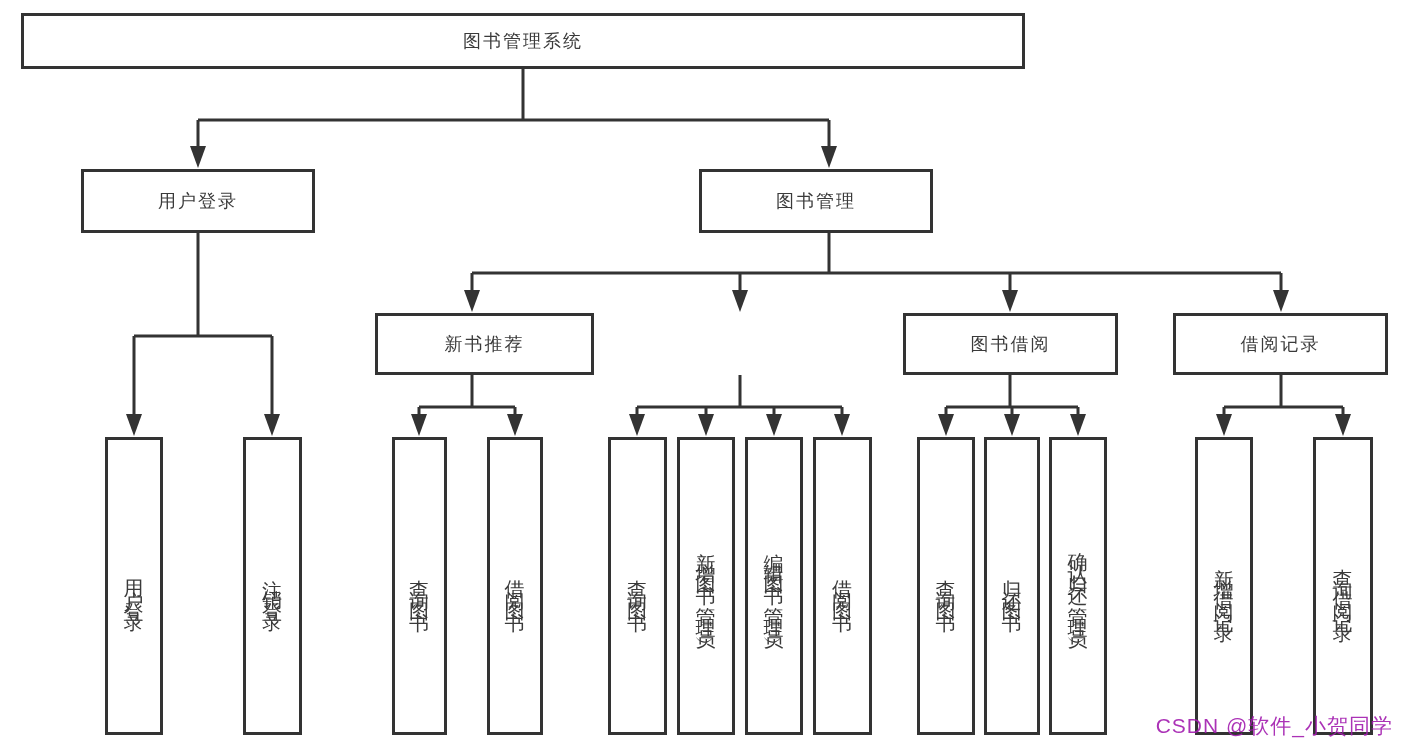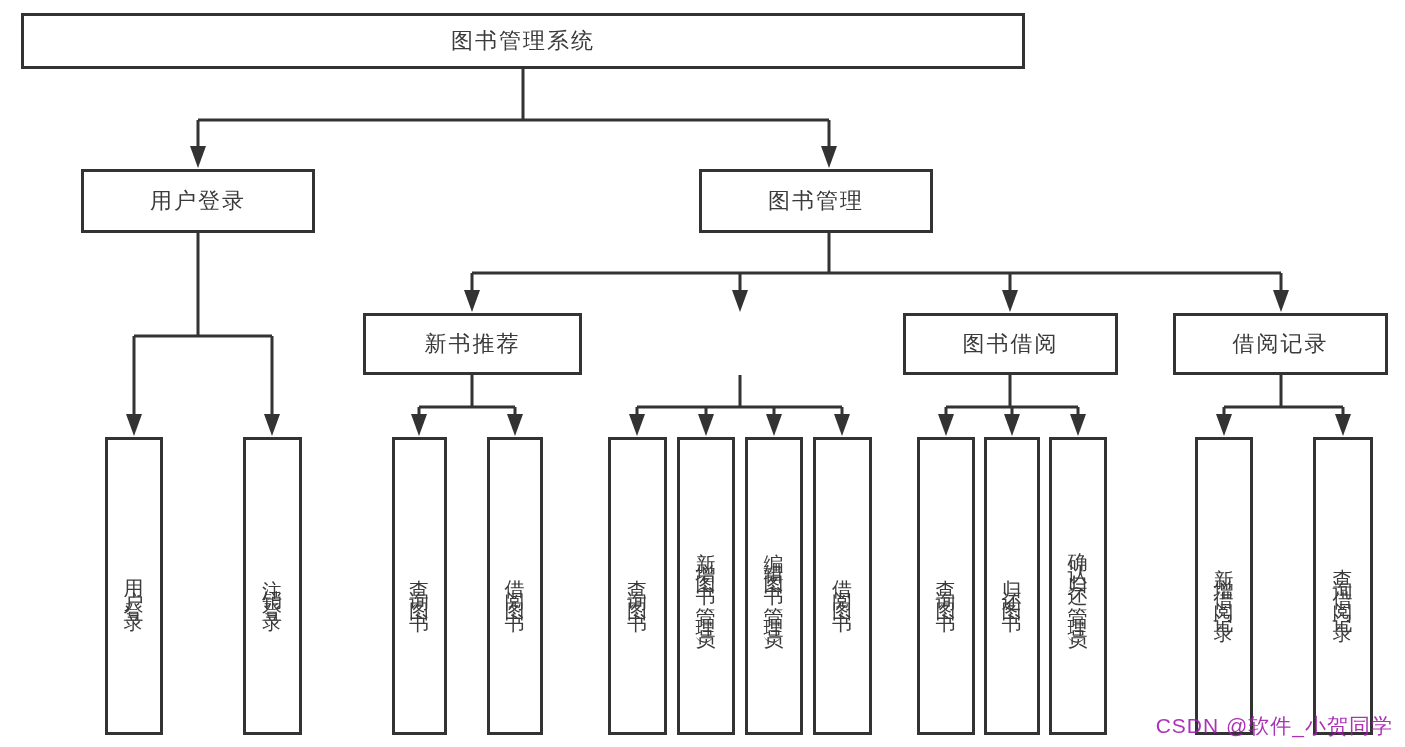--- a/index.html
+++ b/index.html
@@ -23,21 +23,21 @@
     position:absolute;
     box-sizing:border-box;
     border:3px solid #333333;
     background:#ffffff;
     display:flex;
     align-items:center;
     justify-content:center;
     color:#3a3a3a;
   }
   .hbox span {
-    font-size:22px;
+    font-size:18px;
     letter-spacing:2px;
     white-space:nowrap;
     text-align:right;
   }
   .leaf {
     top:437px;
     height:298px;
   }
   .vtext {
     writing-mode:vertical-rl;
@@ -102,21 +102,21 @@
     <span>图书管理系统</span>
   </div>
 
   <div class="node hbox" style="left:81px;top:169px;width:234px;height:64px">
     <span>用户登录</span>
   </div>
   <div class="node hbox" style="left:699px;top:169px;width:234px;height:64px">
     <span>图书管理</span>
   </div>
 
-  <div class="node hbox" style="left:363px;top:313px;width:219px;height:62px">
+  <div class="node hbox" style="left:375px;top:313px;width:219px;height:62px">
     <span>新书推荐</span>
   </div>
   <div class="node hbox" style="left:903px;top:313px;width:215px;height:62px">
     <span>图书借阅</span>
   </div>
   <div class="node hbox" style="left:1173px;top:313px;width:215px;height:62px">
     <span>借阅记录</span>
   </div>
 
   <div class="node leaf" style="left:105px;width:58px">

